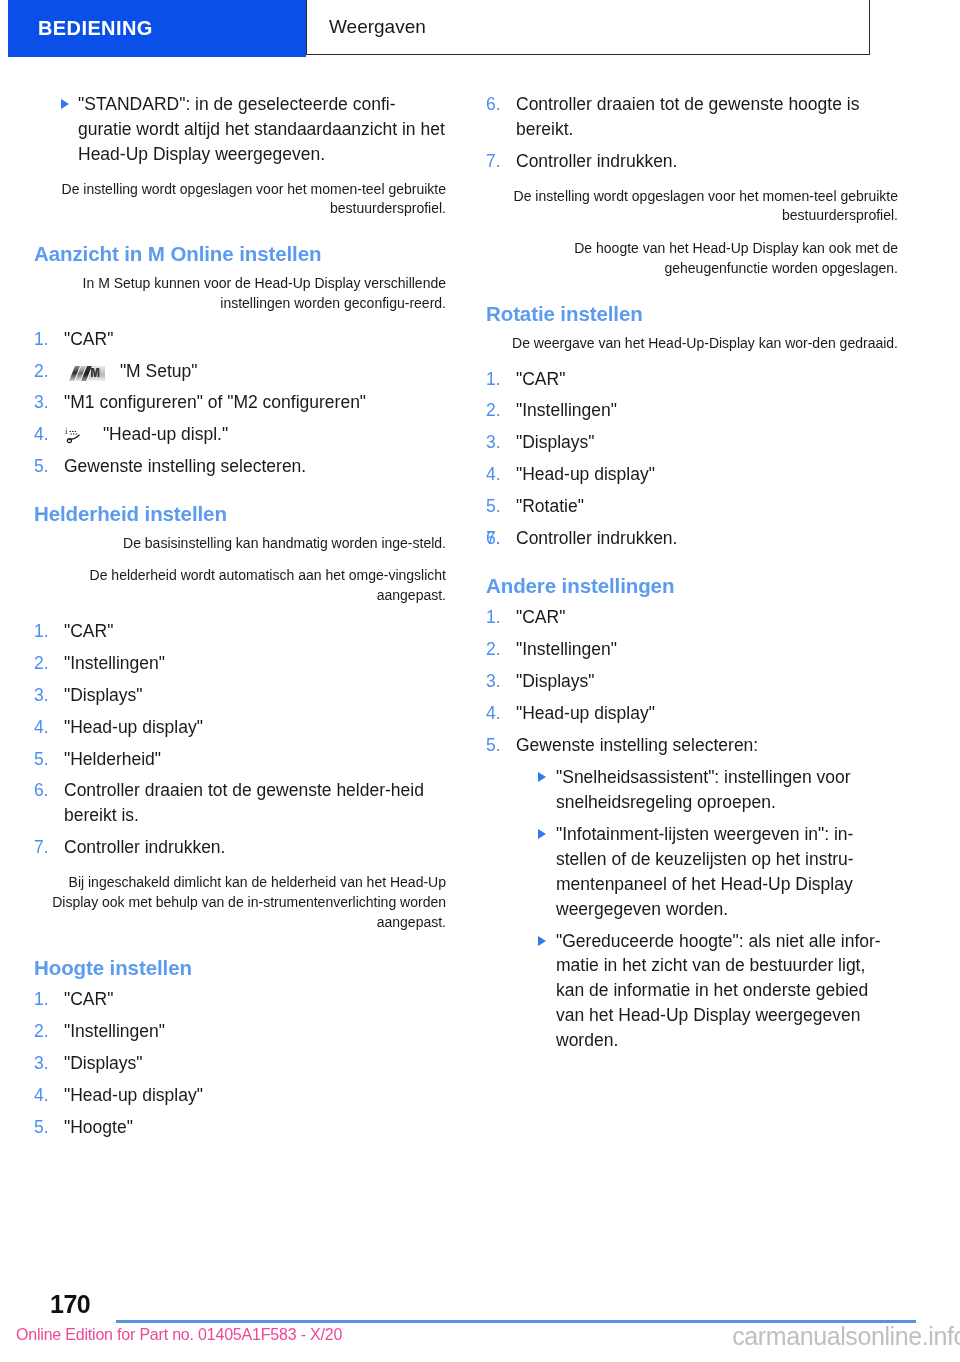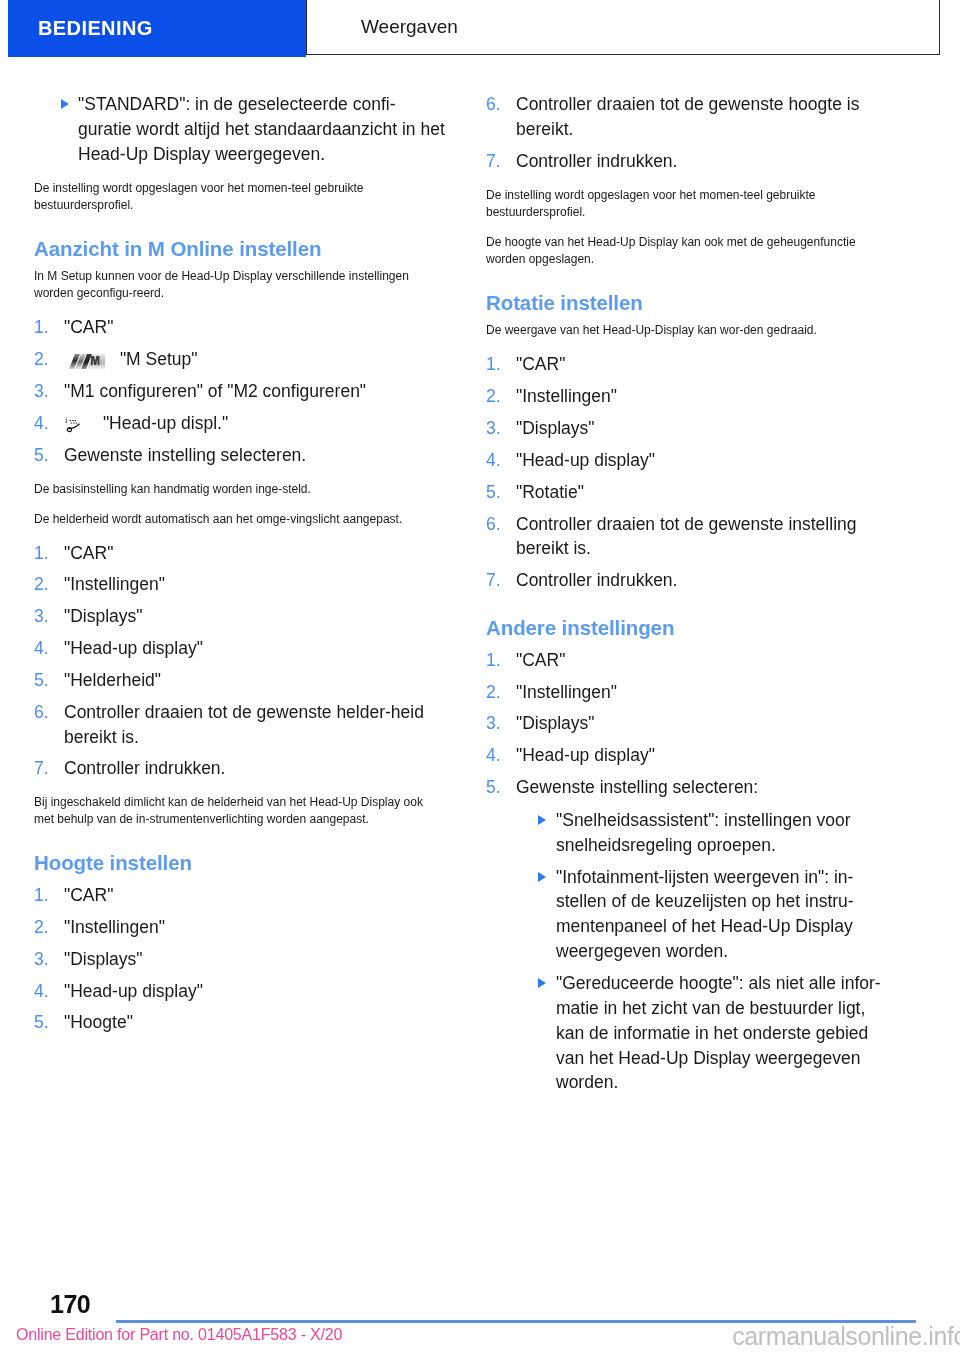--- a/index.html
+++ b/index.html
@@ -38,29 +38,28 @@
     color: #ffffff;
     font-size: 20px;
     font-weight: bold;
     letter-spacing: 0.4px;
     margin-left: 30px;
   }
   .header-box {
     position: absolute;
     top: 0;
     left: 306px;
-    width: 634px;
+    width: 564px;
     height: 55px;
     border: 1.5px solid #2b2b2b;
     border-top: none;
     display: flex;
     align-items: center;
     box-sizing: border-box;
     background: #fff;
-    padding-left: 32px;
   }
   .header-box-label {
     font-size: 19px;
     color: #1a1a1a;
     margin-left: 22px;
   }
 
   
   .cols {
     position: absolute;
@@ -81,24 +80,25 @@
   h2.section-heading {
     color: #5B9BF0;
     font-size: 20.5px;
     font-weight: bold;
     margin: 22px 0 7px 0;
     line-height: 1.25;
     letter-spacing: -0.1px;
   }
 
   p.para {
-    font-size: 12px;
+    font-size: 14px;
     line-height: 1.42;
     margin: 0 0 13px 0;
     color: #1a1a1a;
+    text-align: right;
   }
 
   
   ol.steps {
     list-style: none;
     margin: 0 0 13px 0;
     padding: 0;
   }
   ol.steps > li {
     position: relative;
@@ -295,20 +295,21 @@
           </svg>
         </span>
         <span>"Head-up displ."</span>
       </li>
       <li>
         <span class="num">5.</span>
         <span>Gewenste instelling selecteren.</span>
       </li>
     </ol>
 
+    <h2 class="section-heading">Helderheid instellen</h2>
     <p class="para">De basisinstelling kan handmatig worden inge-steld.</p>
     <p class="para">De helderheid wordt automatisch aan het omge-vingslicht aangepast.</p>
     <ol class="steps">
       <li><span class="num">1.</span><span>"CAR"</span></li>
       <li><span class="num">2.</span><span>"Instellingen"</span></li>
       <li><span class="num">3.</span><span>"Displays"</span></li>
       <li><span class="num">4.</span><span>"Head-up display"</span></li>
       <li><span class="num">5.</span><span>"Helderheid"</span></li>
       <li><span class="num">6.</span><span>Controller draaien tot de gewenste helder-heid bereikt is.</span></li>
       <li><span class="num">7.</span><span>Controller indrukken.</span></li>
@@ -337,21 +338,21 @@
     <p class="para">De hoogte van het Head-Up Display kan ook met de geheugenfunctie worden opgeslagen.</p>
 
     <h2 class="section-heading">Rotatie instellen</h2>
     <p class="para">De weergave van het Head-Up-Display kan wor-den gedraaid.</p>
     <ol class="steps">
       <li><span class="num">1.</span><span>"CAR"</span></li>
       <li><span class="num">2.</span><span>"Instellingen"</span></li>
       <li><span class="num">3.</span><span>"Displays"</span></li>
       <li><span class="num">4.</span><span>"Head-up display"</span></li>
       <li><span class="num">5.</span><span>"Rotatie"</span></li>
-      <li><span class="num">6.</span><span>Controller draaien tot de gewenste instelling bereikt is.</span></li>
+      <li><span class="num">6.</span></li>
       <li><span class="num">7.</span><span>Controller indrukken.</span></li>
     </ol>
 
     <h2 class="section-heading">Andere instellingen</h2>
     <ol class="steps">
       <li><span class="num">1.</span><span>"CAR"</span></li>
       <li><span class="num">2.</span><span>"Instellingen"</span></li>
       <li><span class="num">3.</span><span>"Displays"</span></li>
       <li><span class="num">4.</span><span>"Head-up display"</span></li>
       <li>

